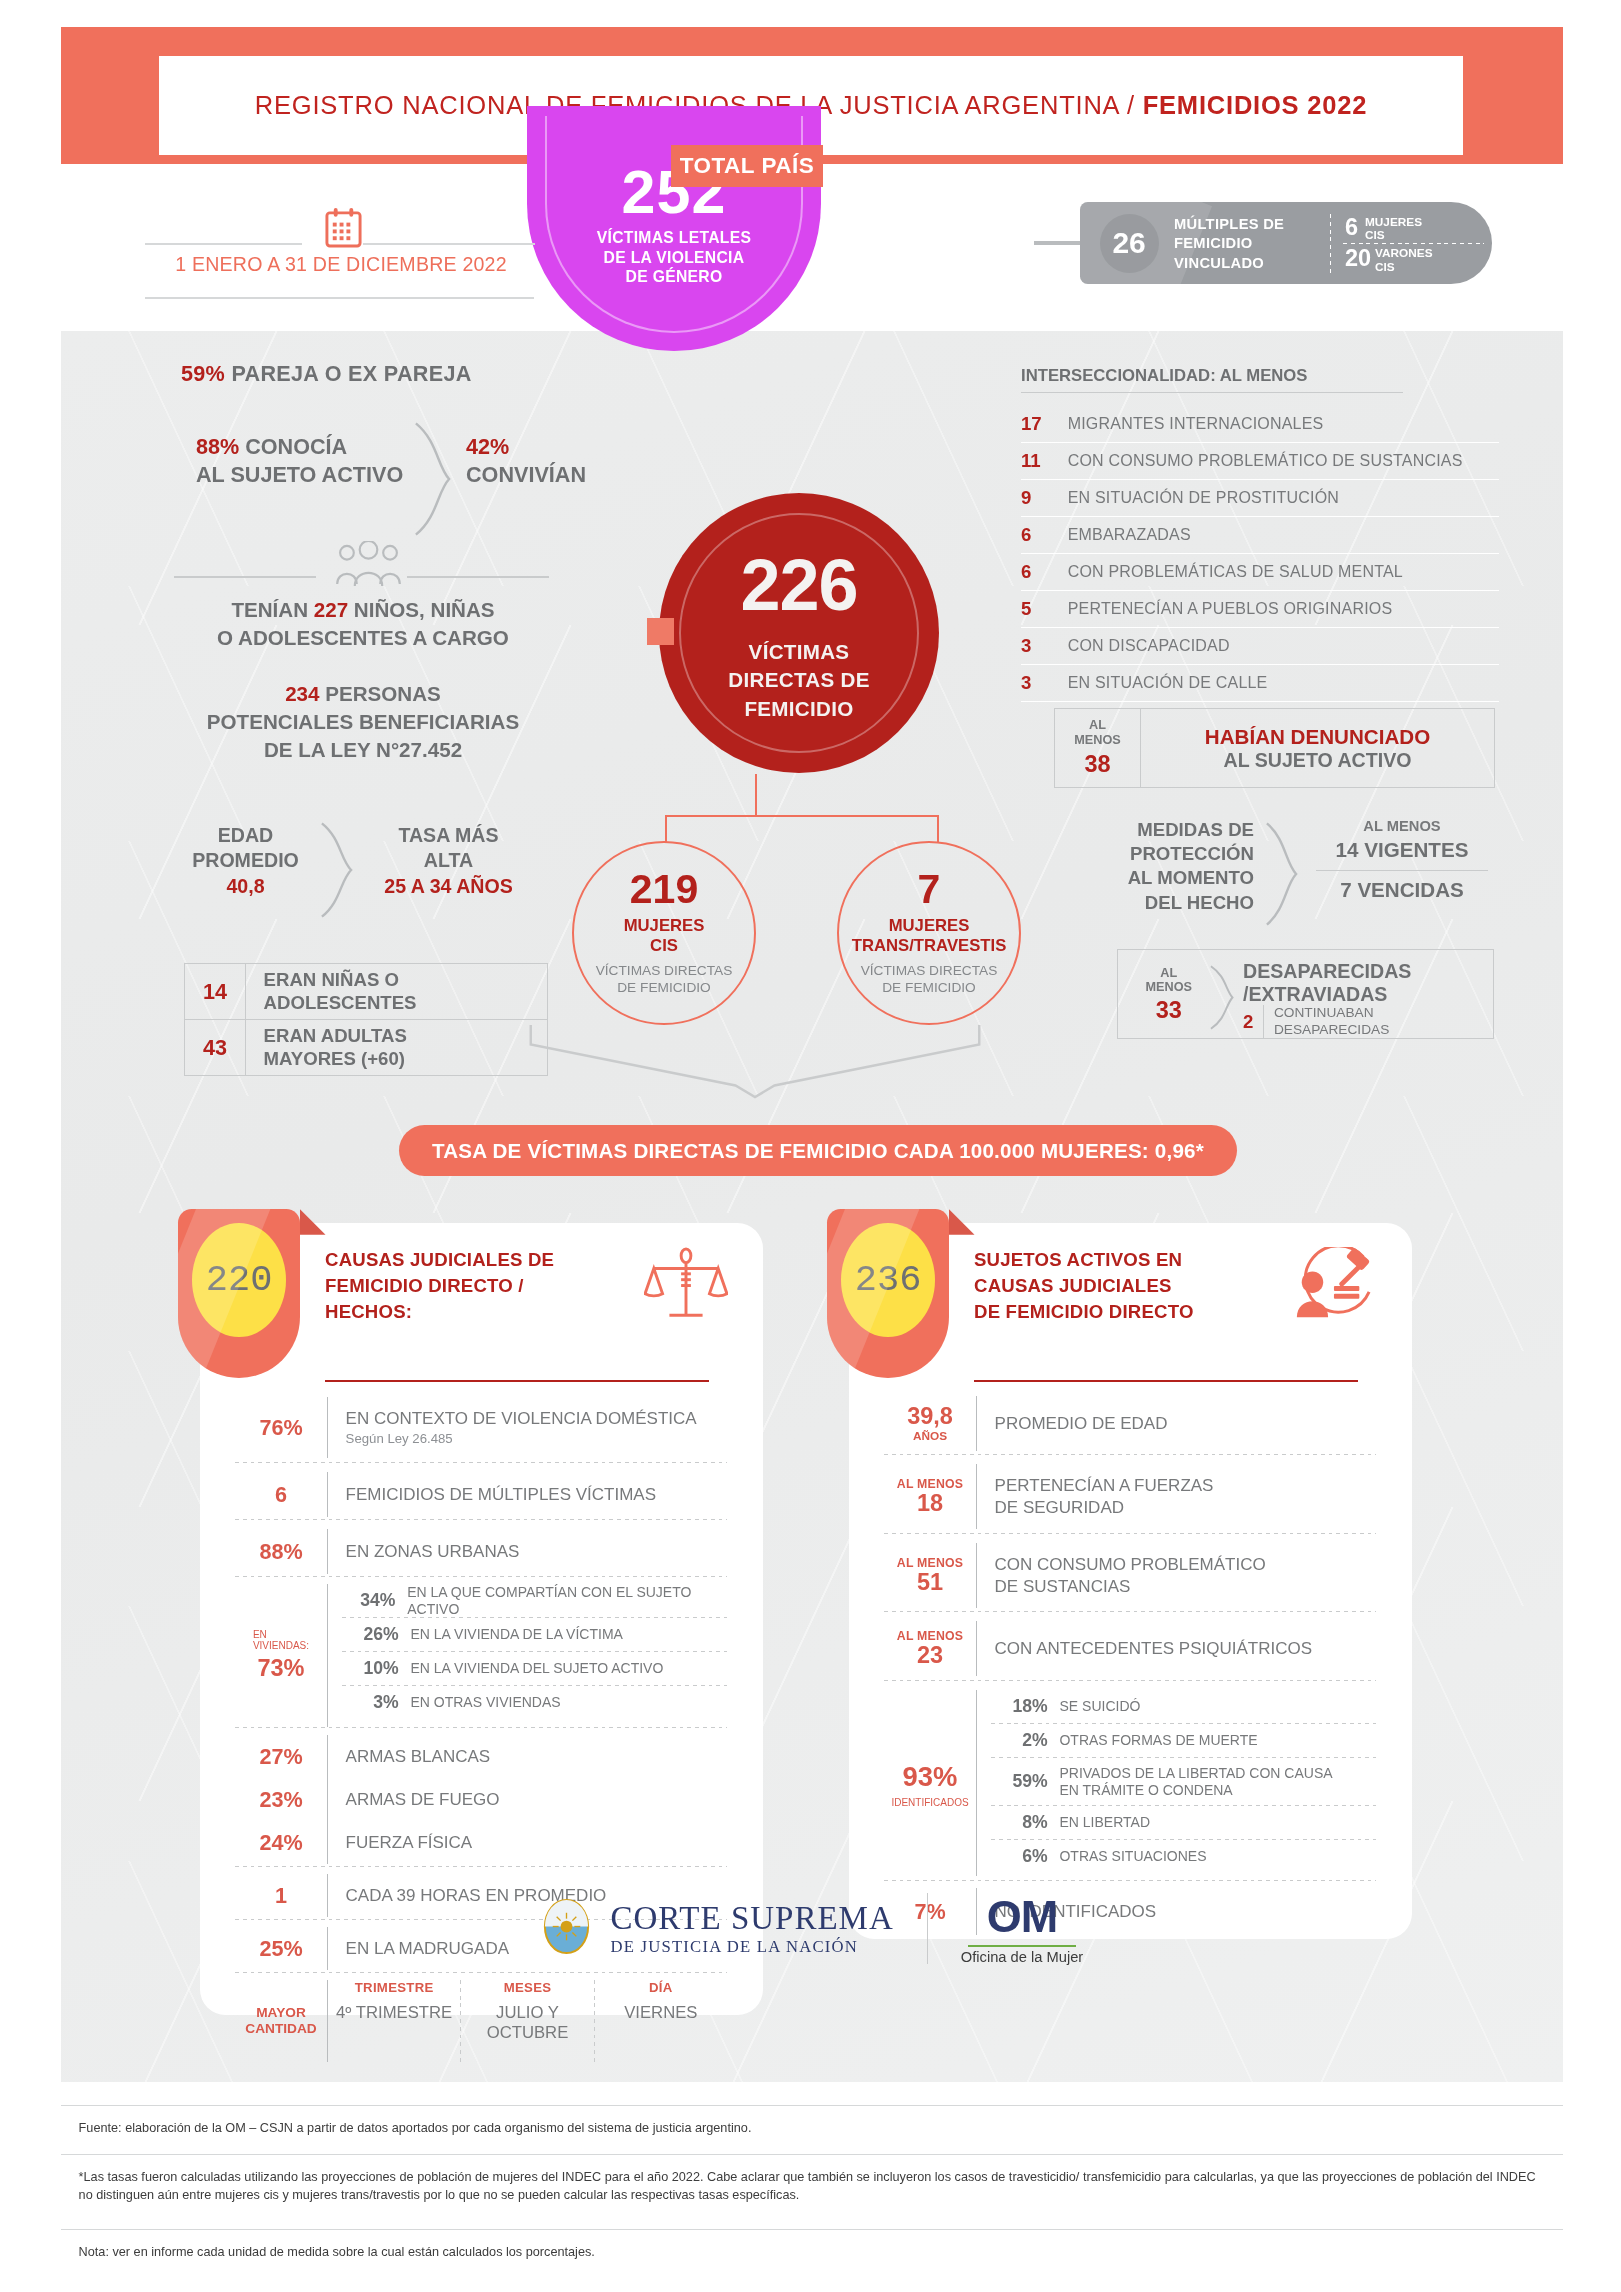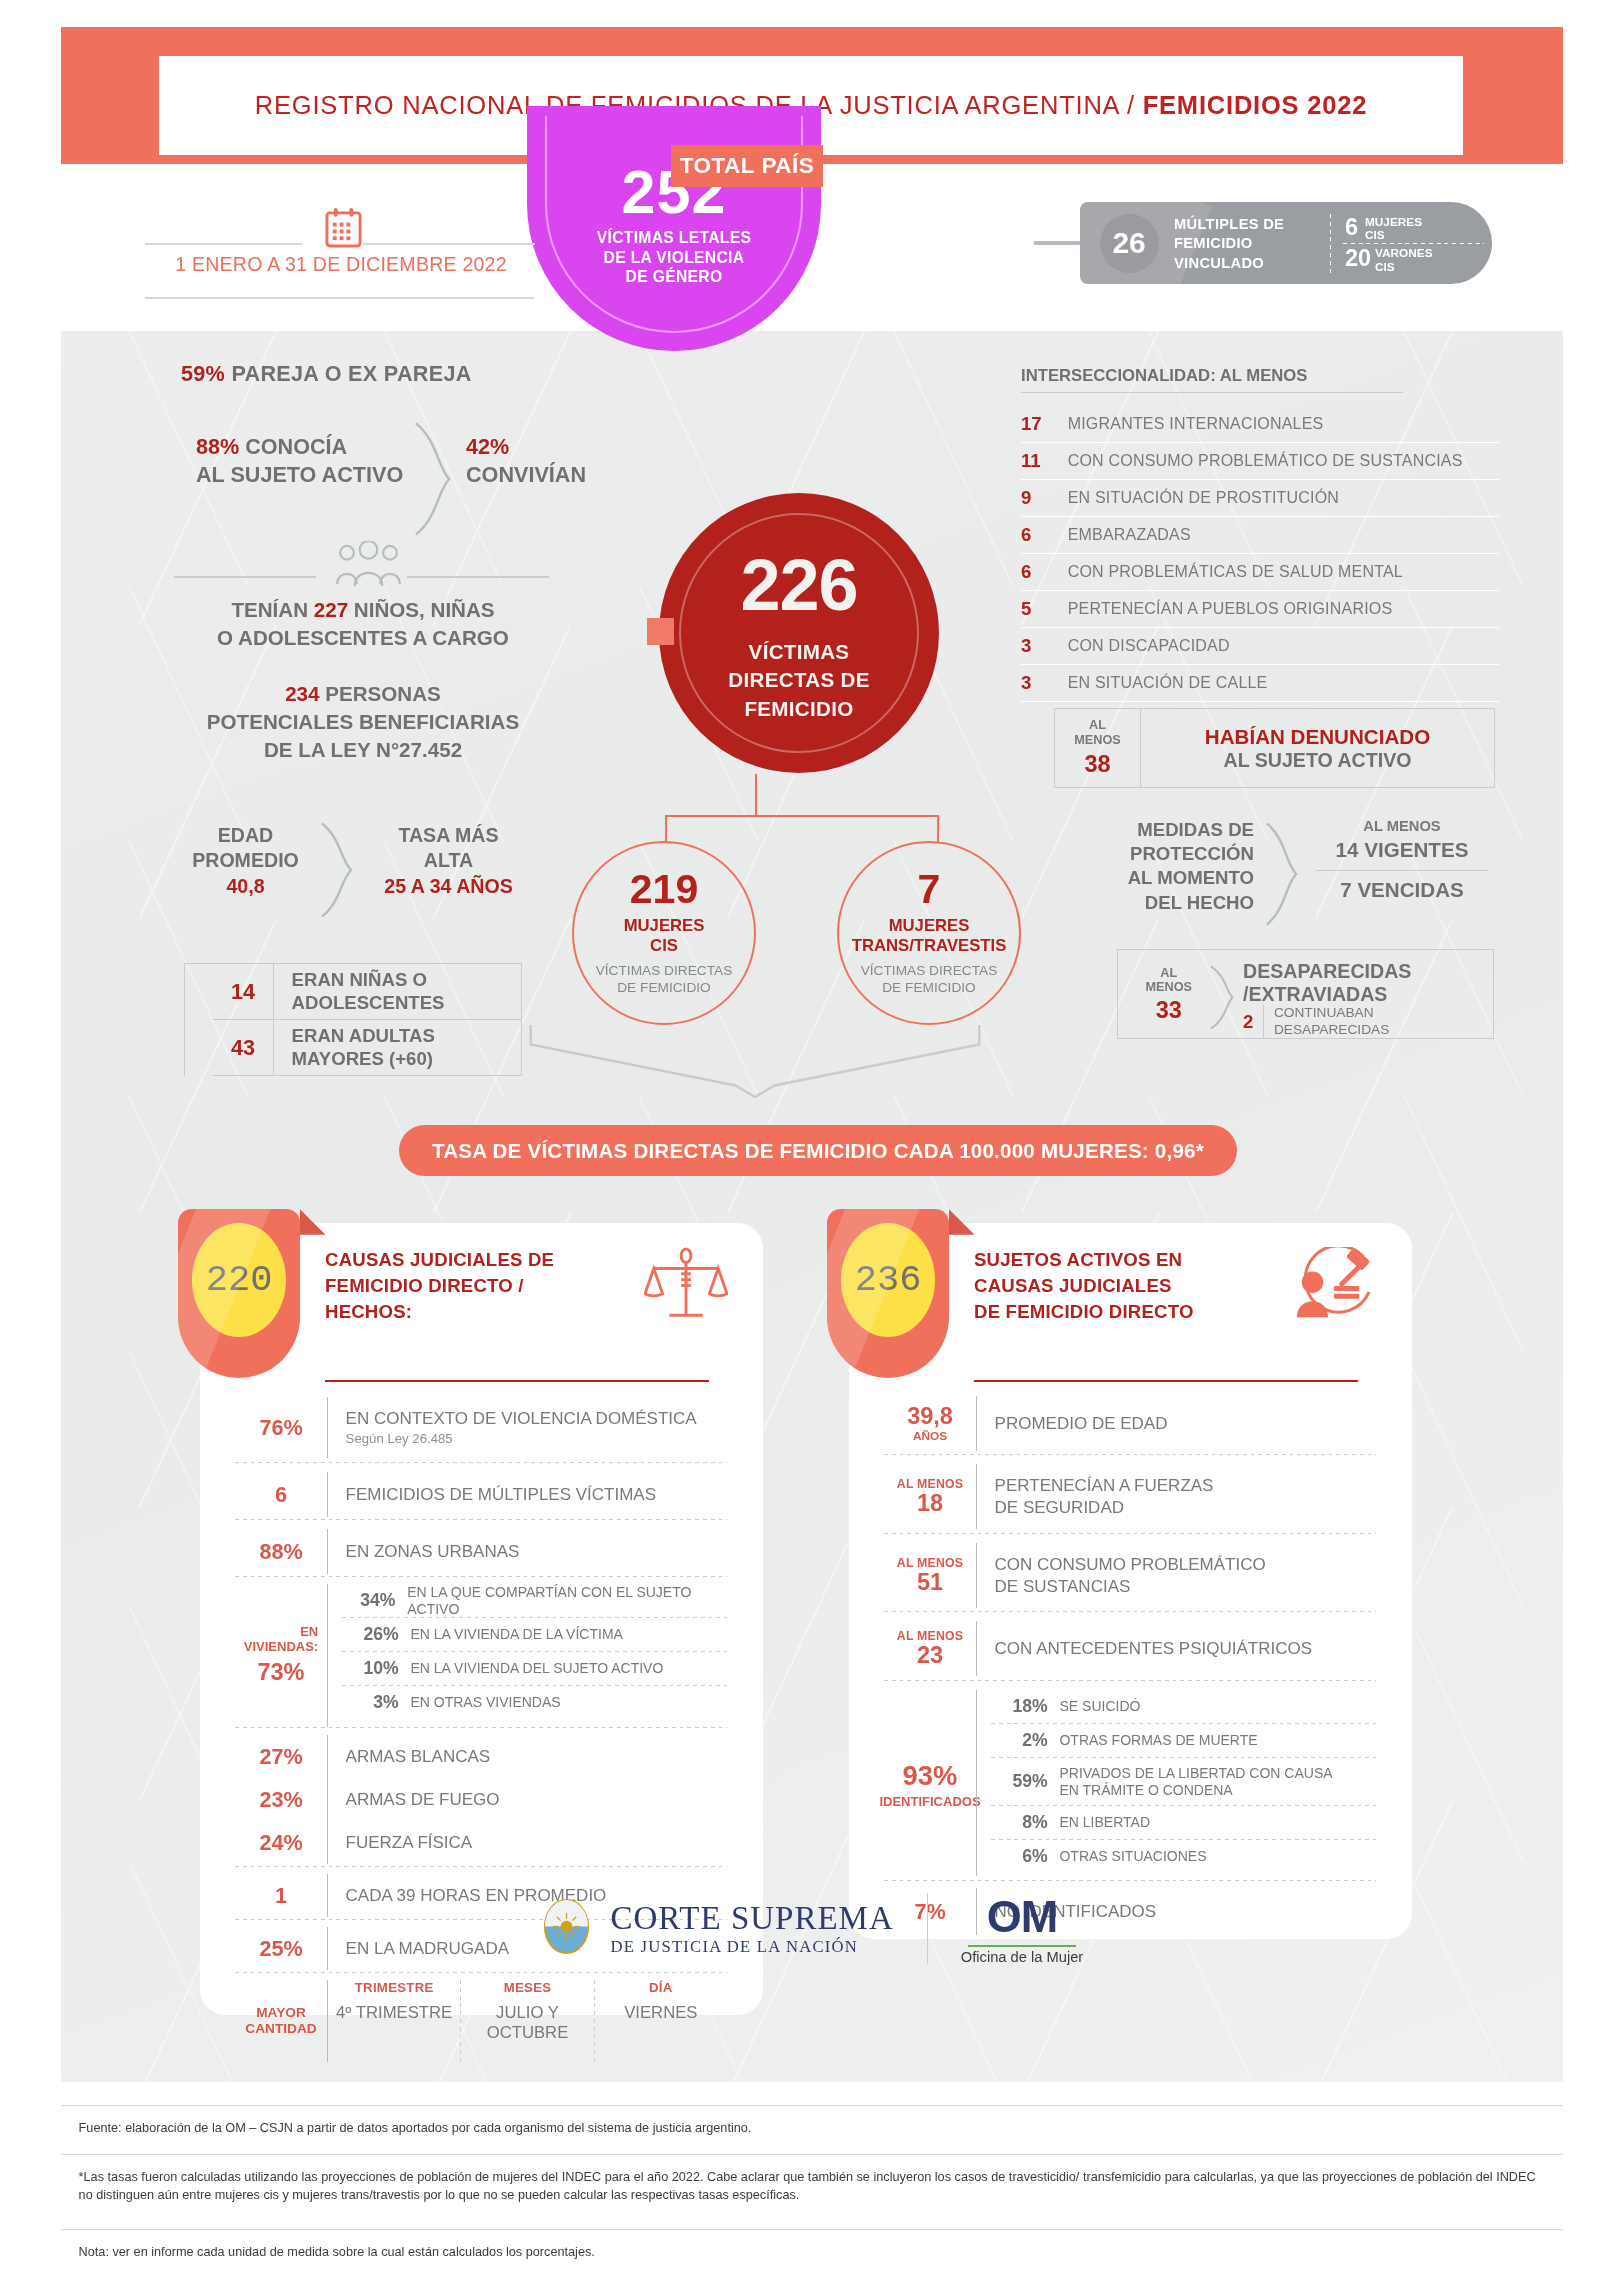--- a/index.html
+++ b/index.html
@@ -130,22 +130,22 @@
            font-size:20.6px; font-weight:700; color:#6e7072; line-height:1.35; }
 
   .edad-box { position:absolute; left:172px; top:823px; width:147px; text-align:center;
               font-size:19.6px; font-weight:700; color:#6e7072; line-height:1.3; }
   .edad-val { color:#b3211c; }
   .brace2 { position:absolute; left:319px; top:821px; }
   .tasa-box { position:absolute; left:353px; top:823px; width:191px; text-align:center;
               font-size:19.6px; font-weight:700; color:#6e7072; line-height:1.3; }
   .tasa-val { color:#b3211c; }
 
-  .age-table { position:absolute; left:184px; top:963px; width:338px;
-               border:1px solid #c9cbcc; border-bottom:none;padding-left:28px; }
+  .age-table { position:absolute; left:184px; top:963px; width:364px;
+               border:1px solid #c9cbcc; border-bottom:none; }
   .age-row { display:flex; border-bottom:1px solid #c9cbcc; height:56px; }
   .age-n { width:61px; display:flex; align-items:center; justify-content:center;
            color:#b3211c; font-size:21.6px; font-weight:700; border-right:1px solid #c9cbcc; }
   .age-t { flex:1; display:flex; align-items:center; padding-left:17.6px;
            color:#6e7072; font-size:18.6px; font-weight:700; line-height:1.2; }
 
   
   .big-circle {
     position:absolute; left:659px; top:493px; width:280px; height:280px;
     border-radius:50%; background:#b3211c; overflow:hidden;
@@ -249,21 +249,21 @@
   .row { position:absolute; left:35px; width:492px; display:flex; align-items:center; }
   .row-dash { position:absolute; left:35px; width:492px; height:1px;
               background:repeating-linear-gradient(90deg,#c9cbcc 0 3.9px, transparent 3.9px 7.8px); }
   .rn { width:92px; text-align:center; color:#d9584a; font-size:21.6px; font-weight:700; }
   .rbar { width:1px; background:#b9bcbe; align-self:stretch; }
   .rt { flex:1; padding-left:17.6px; color:#77797b; font-size:17px; line-height:1.25; }
   .rt small { display:block; font-size:13.2px; color:#8d9094; margin-top:2px; }
 
   .sub-block { position:absolute; left:35px; width:492px; display:flex; }
   .sub-left { width:92px; display:flex; flex-direction:column; align-items:center; justify-content:center; }
-  .sub-lbl { color:#d9584a; font-size:13px; font-weight:700; line-height:1.15; text-align:right; }
+  .sub-lbl { color:#d9584a; font-size:10px; font-weight:400; line-height:1.15; text-align:left; }
   .sub-pct { color:#d9584a; font-size:23.5px; font-weight:700; margin-top:3.9px; }
   .sub-bar { width:1px; background:#b9bcbe; }
   .sub-rows { flex:1; padding-left:13.7px; }
   .sub-row { display:flex; align-items:center; height:33px; }
   .sub-n { width:57px; text-align:right; color:#6e7072; font-size:17.6px; font-weight:700; }
   .sub-t { margin-left:11.8px; color:#77797b; font-size:14px; line-height:1.2; }
   .sub-dash { height:1px; background:repeating-linear-gradient(90deg,#c9cbcc 0 3.9px, transparent 3.9px 7.8px); }
 
   .mayor { position:absolute; left:35px; width:492px; display:flex; }
   .mayor-l { width:92px; display:flex; align-items:center; justify-content:center;

